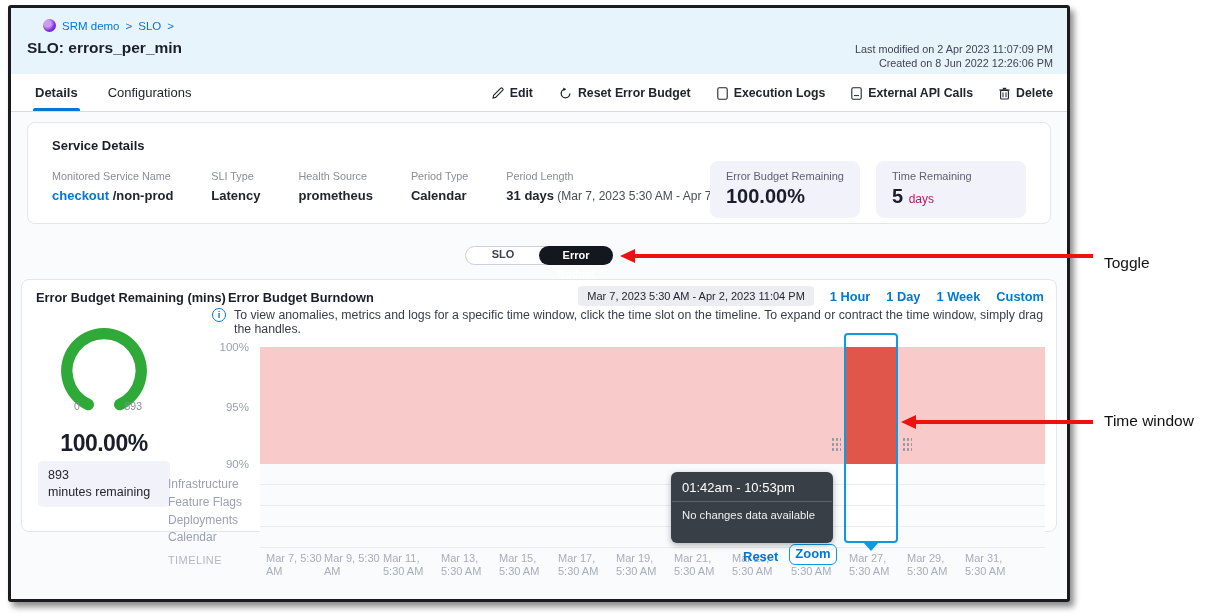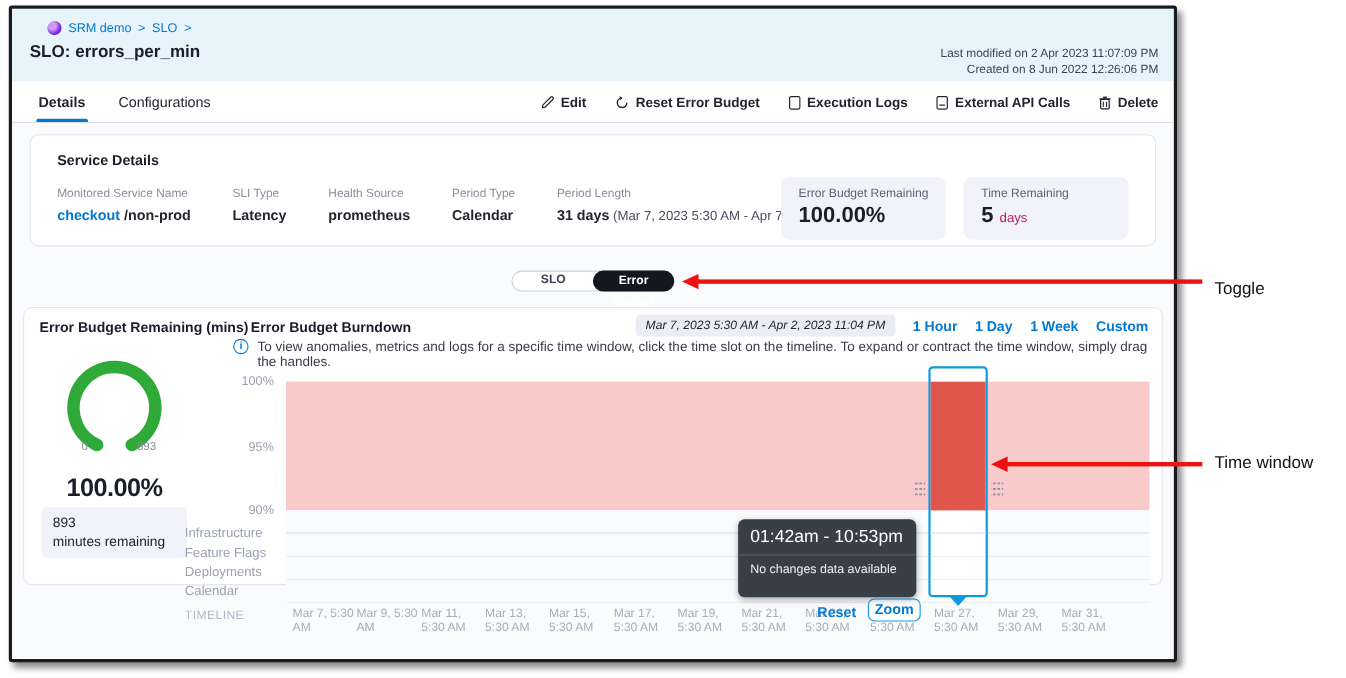--- a/index.html
+++ b/index.html
@@ -67,21 +67,21 @@
   .gauge-min { position:absolute; left:30px; }
   .gauge-max { position:absolute; right:22px; }
   .g-percent { position:absolute; left:14px; top:150px; width:136px; text-align:center;
                font-size:23px; font-weight:bold; color:#1b1e2a; letter-spacing:-0.5px; }
   .g-box { position:absolute; left:16px; top:181px; width:132px; background:#f2f2fa; border-radius:5px;
            padding:6px 10px; font-size:12.5px; color:#22252e; line-height:17px; }
 
   
   .b-title { position:absolute; left:206px; top:10px; font-size:12.8px; font-weight:bold; color:#1b1e2a; }
   .b-hdr-right { position:absolute; right:12px; top:6px; display:flex; align-items:center; gap:16px; }
-  .date-badge { background:#ececf3; border-radius:4px; padding:4px 9px; font-size:11px; color:#23262f; white-space:nowrap;font-style:italic; }
+  .date-badge { background:#ececf3; border-radius:4px; padding:4px 9px; font-size:11px; color:#23262f; white-space:nowrap; }
   .rng { font-size:12.8px; font-weight:bold; color:#0278d5; cursor:default; white-space:nowrap; }
   .info-row { position:absolute; left:190px; right:10px; top:28px; display:flex; gap:8px; align-items:flex-start; }
   .info-ico { width:14px; height:14px; border:1.6px solid #0278d5; border-radius:50%; color:#0278d5;
               font-size:9.5px; font-weight:bold; text-align:center; line-height:11px; flex:0 0 auto; font-style:normal; }
   .info-txt { font-size:12.3px; color:#3a3d49; }
 
   
   .band { position:absolute; left:238px; width:785px; top:67px; height:117px; background:#f8caca; }
   .rows-area { position:absolute; left:238px; width:785px; top:184px; height:84px; background:#fafbfd;
                background-image:repeating-linear-gradient(to bottom, transparent 0 20px, #e9ebf1 20px 21px); }
@@ -99,21 +99,21 @@
   .sel-tri { position:absolute; left:841px; top:262px; width:0; height:0; z-index:6;
              border-left:8px solid transparent; border-right:8px solid transparent; border-top:9px solid #0c9be2; }
   .handle { position:absolute; top:156px; width:11px; height:17px; z-index:6;
             background-image:radial-gradient(circle, #8e939f 1.1px, transparent 1.2px);
             background-size:4px 5px; background-position:1px 1px; }
   .handle.left { left:808px; } .handle.right { right:calc(100% - 890px); left:879px; }
 
   
   .tooltip { position:absolute; left:649px; top:192px; width:162px; height:71px; background:#383f47;
              border-radius:6px; z-index:8; box-shadow:0 2px 6px rgba(0,0,0,.3); color:#fff; }
-  .tt-title { padding:8px 11px 6px 11px; font-size:16px; }
+  .tt-title { padding:8px 11px 6px 11px; font-size:13px; }
   .tt-div { height:1px; background:#5d646d; margin:0 1px; }
   .tt-body { padding:7px 11px; font-size:11.3px; color:#eef0f3; }
 
   .reset-link { position:absolute; left:721px; top:269px; font-size:13px; font-weight:bold; color:#0278d5; cursor:default; }
   .zoom-btn { position:absolute; left:767px; top:264px; width:48px; height:21px; border:1.6px solid #0c9be2;
               border-radius:6px; background:#fff; font-size:13px; font-weight:bold; color:#0278d5;
               text-align:center; line-height:18px; cursor:default; }
 
   
   .arrow-line { position:absolute; height:4px; background:#ee1111; z-index:50; }

